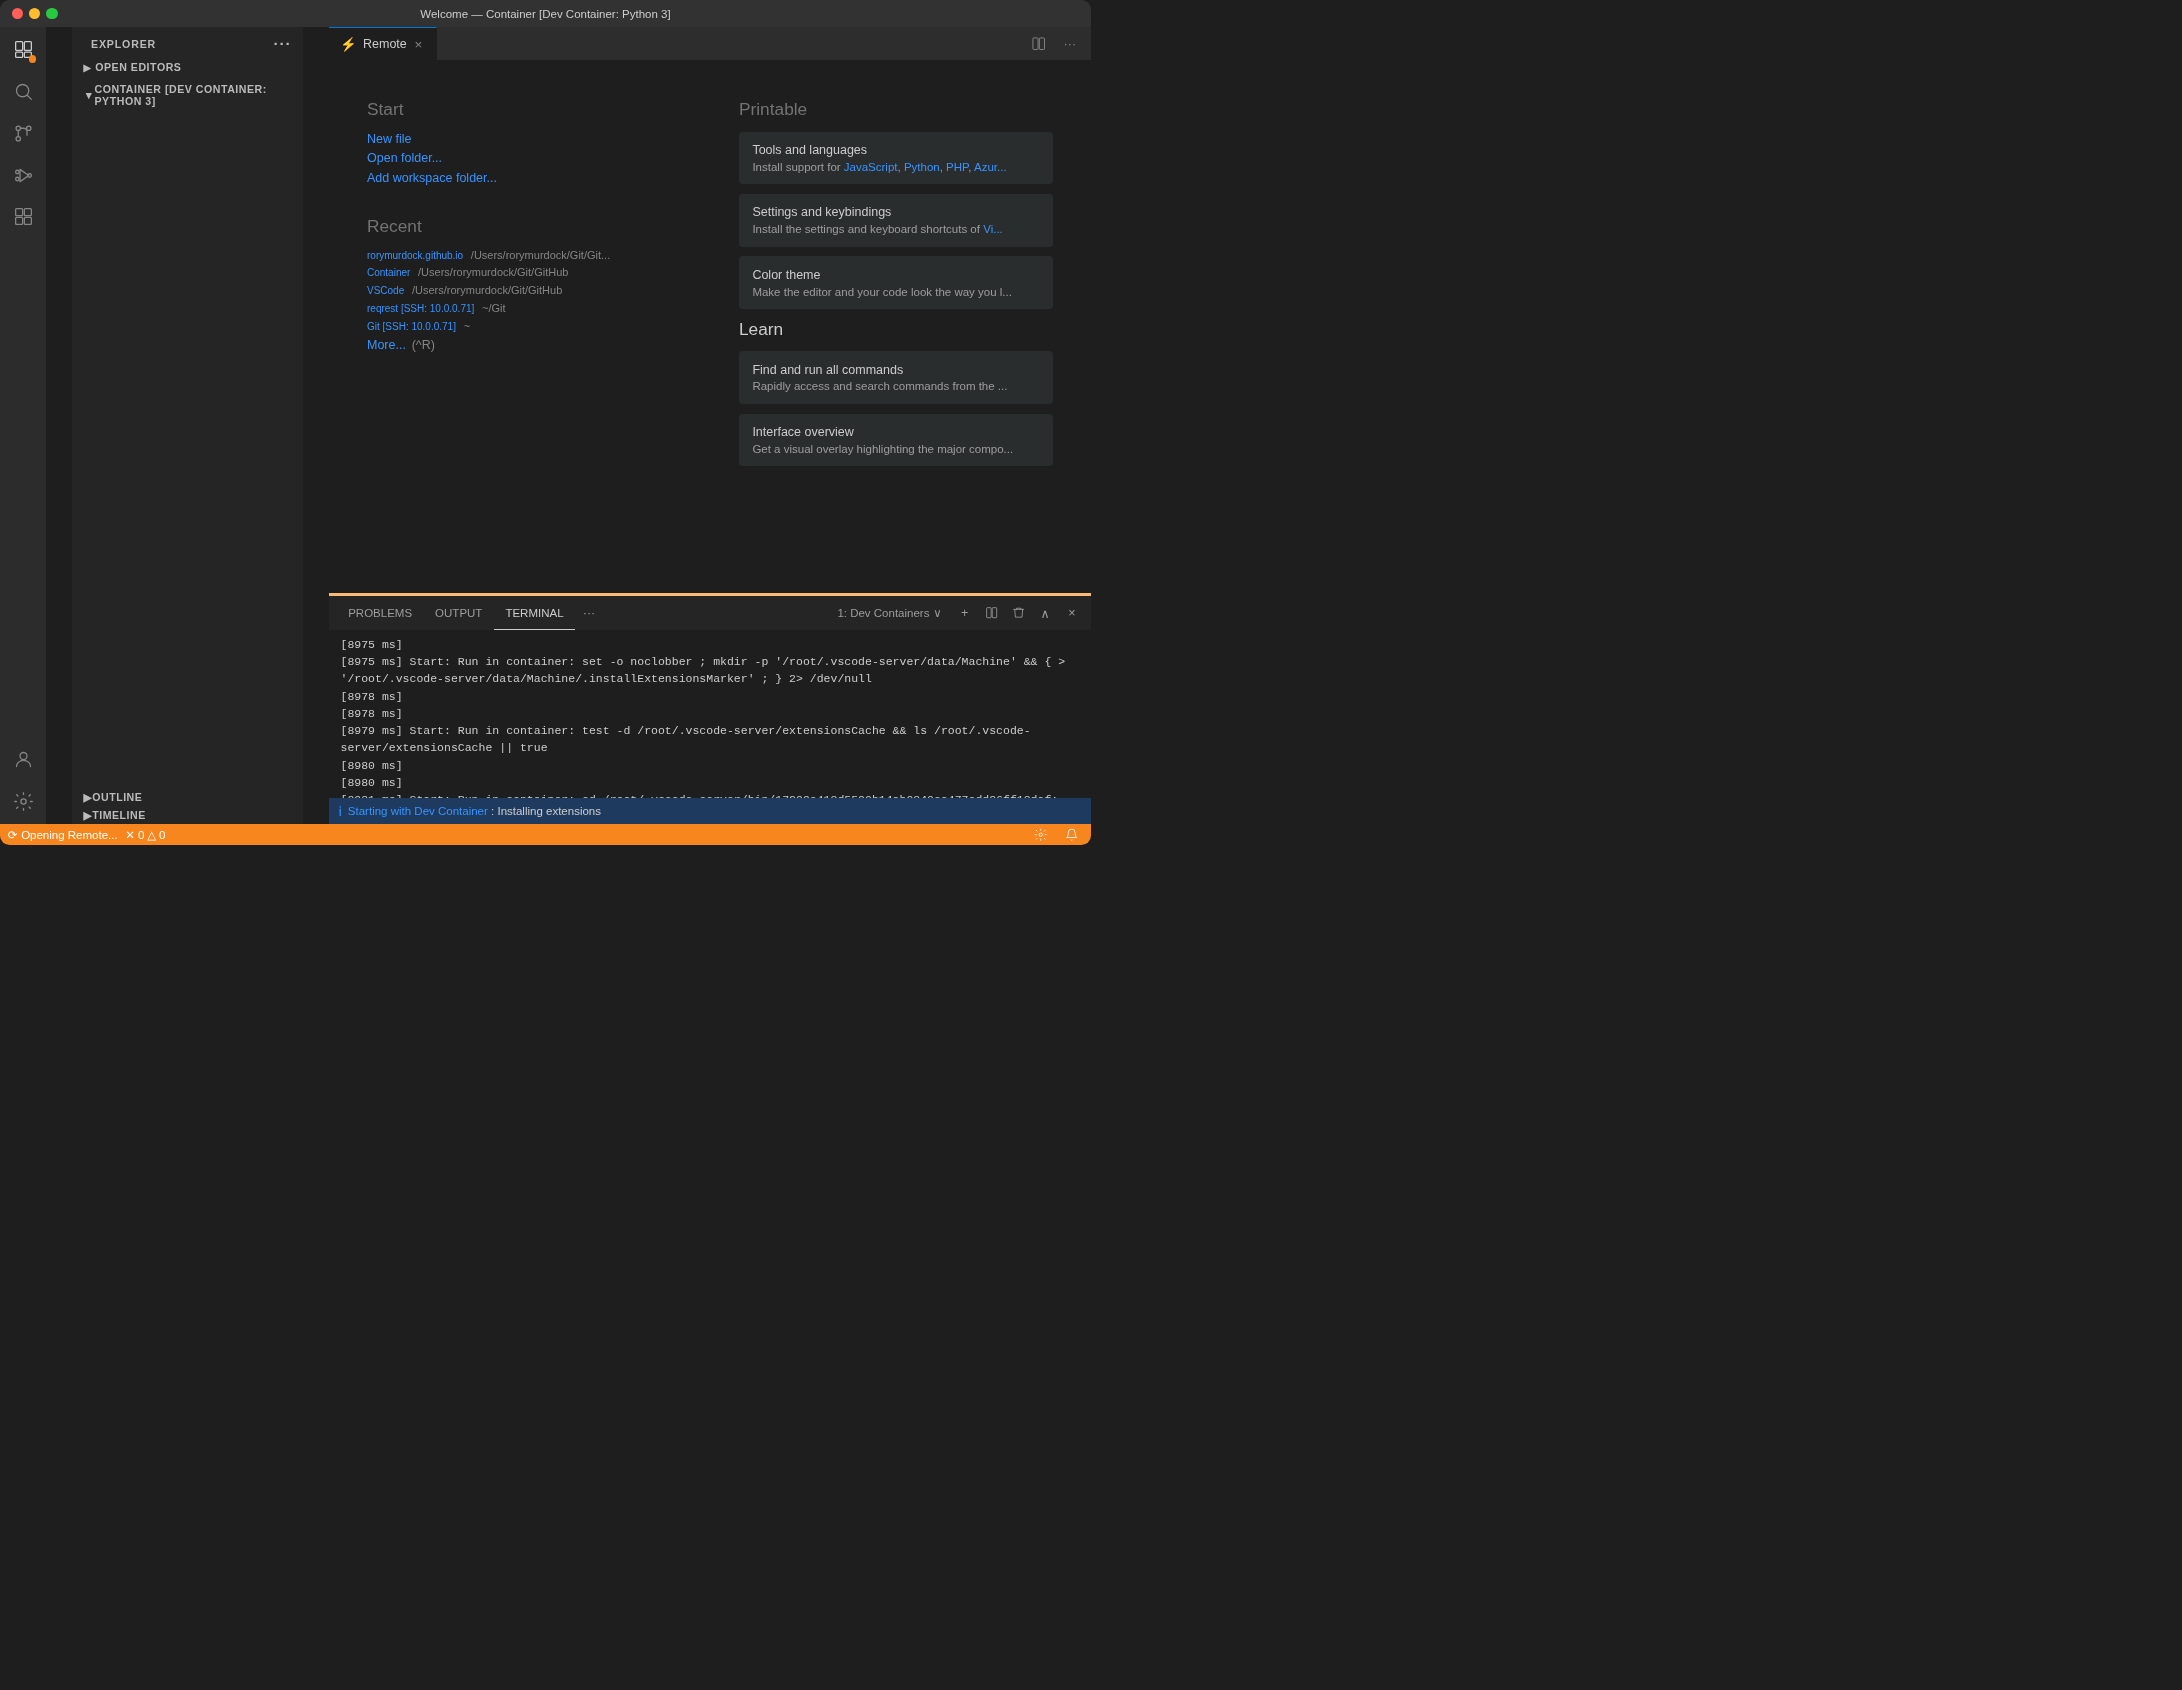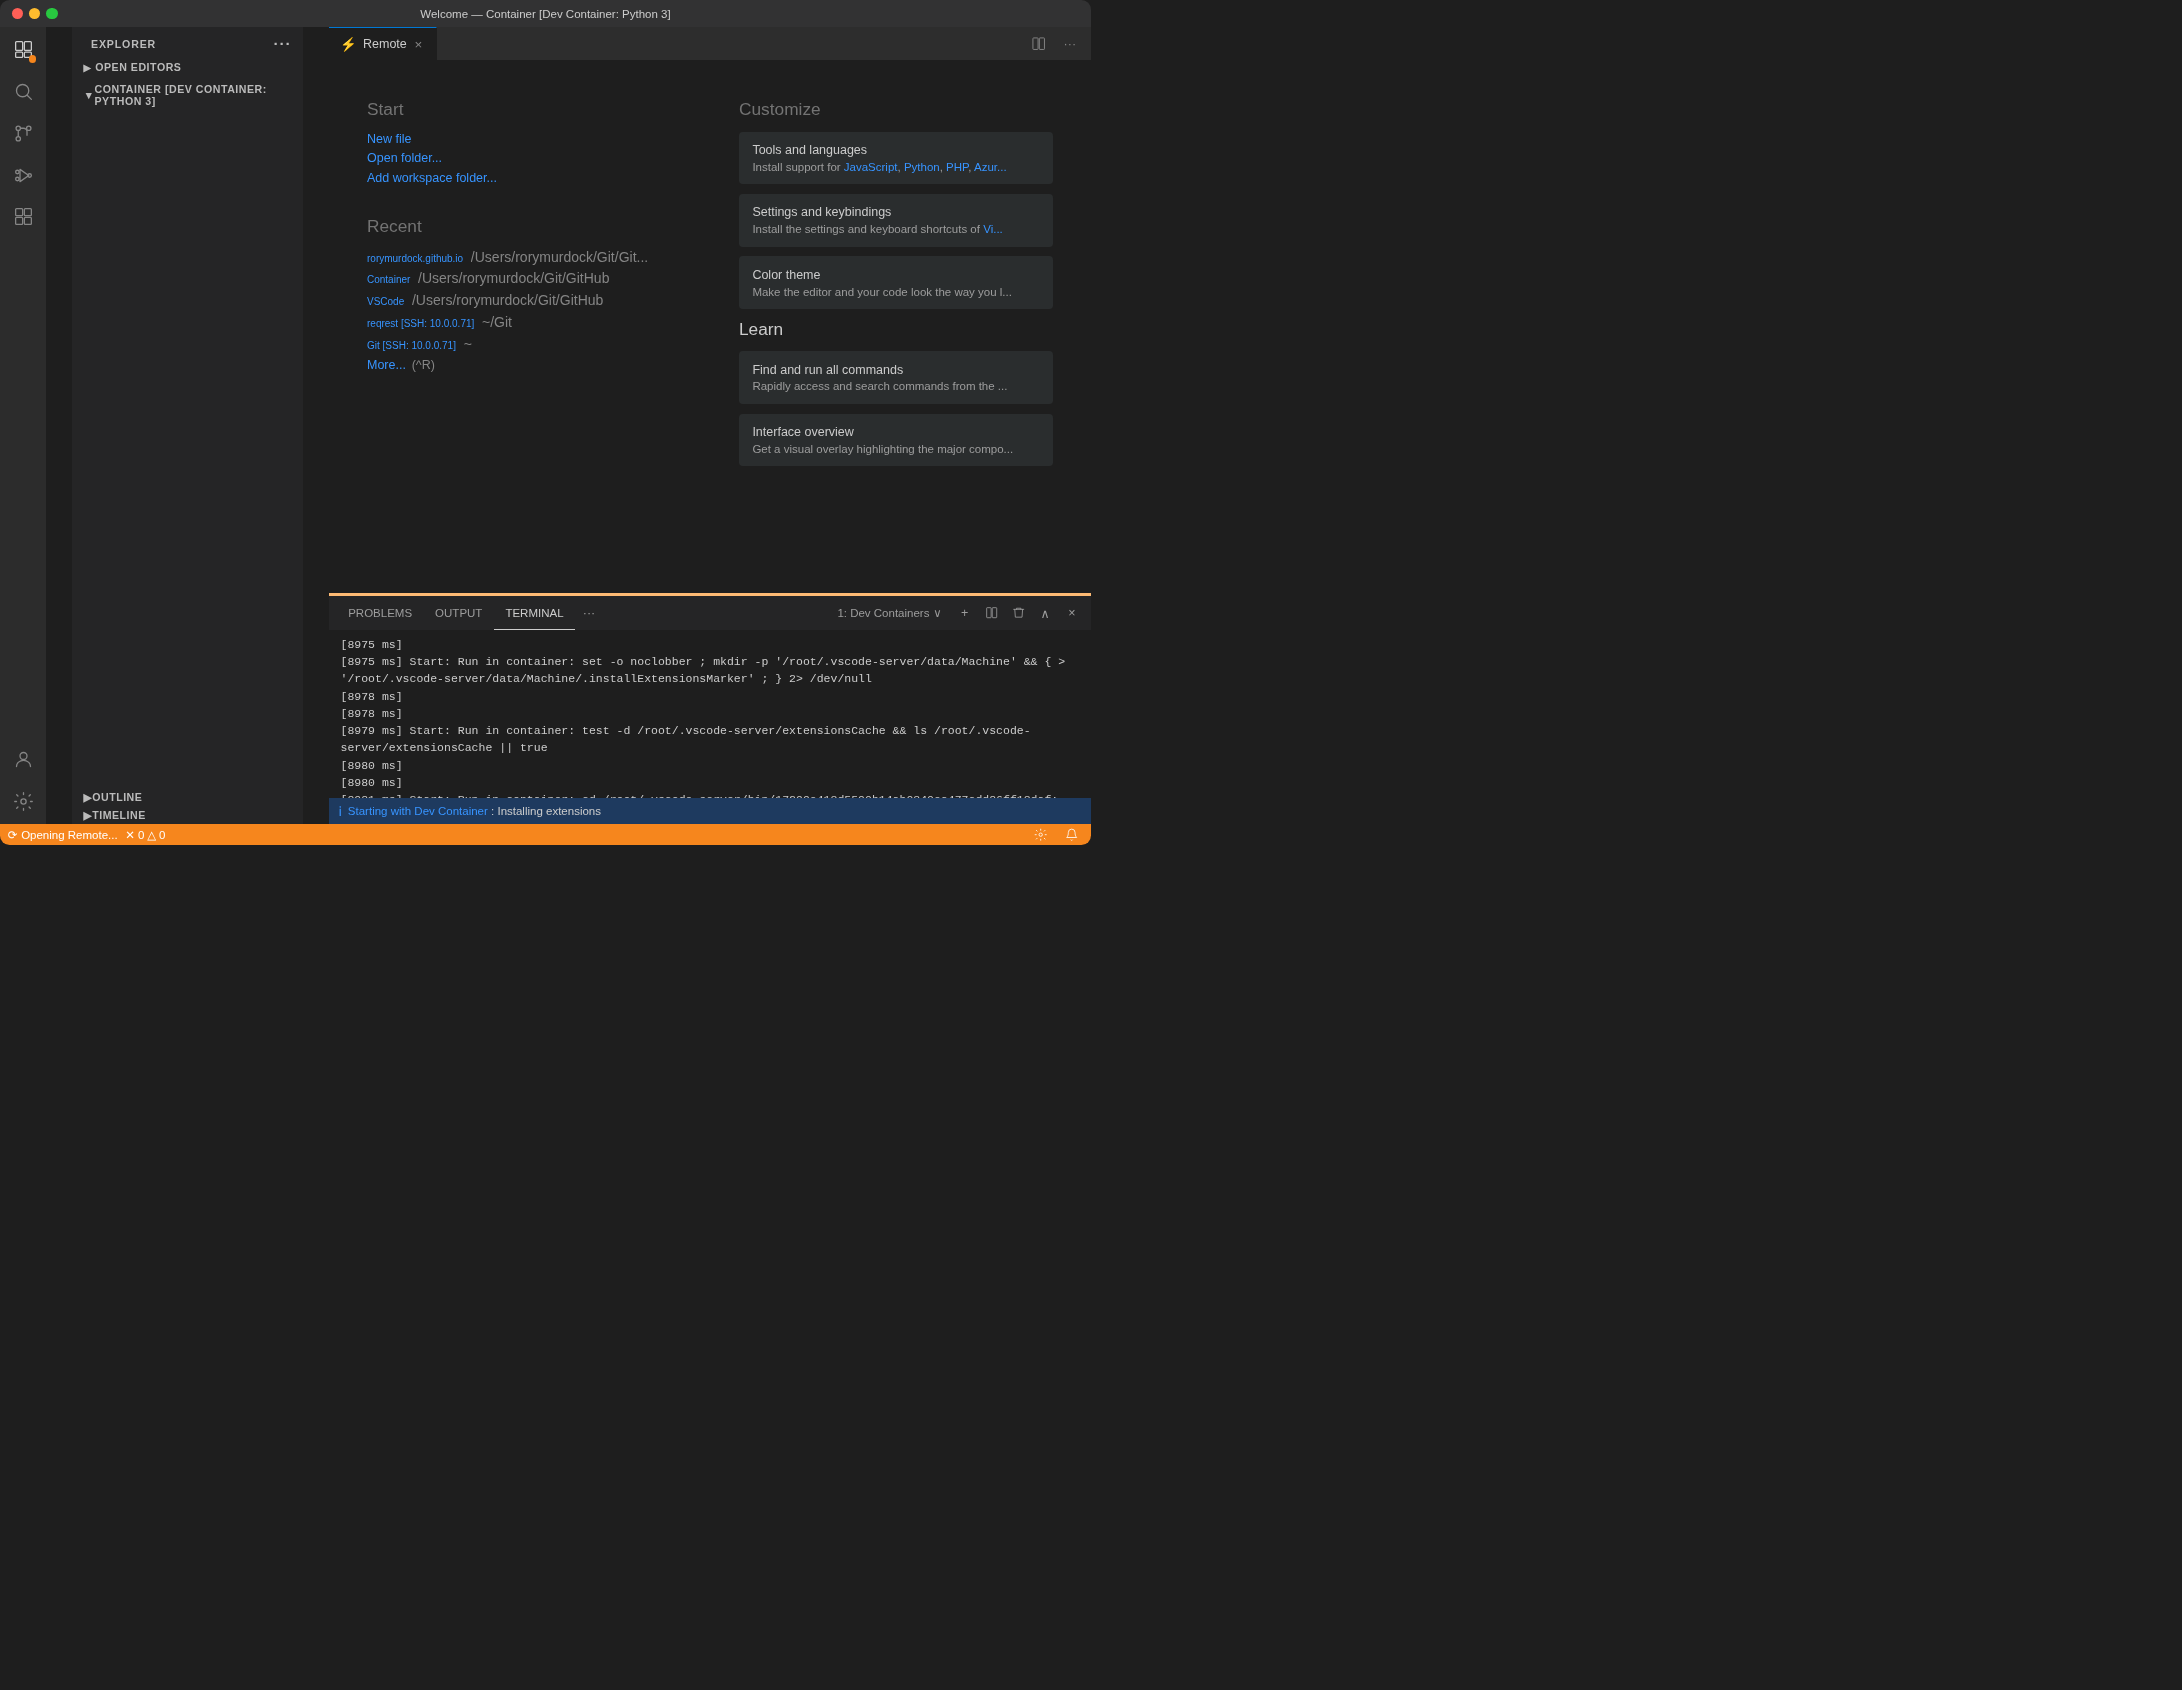--- a/index.html
+++ b/index.html
@@ -294,21 +294,21 @@
       gap: 7.7px;
       margin-bottom: 5.8px;
     }
     .recent-item-name {
       color: #3794ff;
       cursor: pointer;
       font-size: 10px;
     }
     .recent-item-path {
       color: #858585;
-      font-size: 14px;
+      font-size: 11px;
       white-space: nowrap;
       overflow: hidden;
       text-overflow: ellipsis;
       max-width: 192px;
     }
 
     
     .learn-section-title {
       font-size: 17.3px;
       font-weight: 400;
@@ -602,21 +602,21 @@
             </div>
             <div style="display:flex; gap:5.8px; margin-top:5.8px;">
               <a class="welcome-link" style="margin-bottom:0;">More...</a>
               <span style="color:#858585; font-size:12.5px;">(^R)</span>
             </div>
           </div>
 
         </div>
 
         <div class="welcome-right">
-          <div class="welcome-section-title">Customize</div>
+          <div class="welcome-section-title">Printable</div>
 
           <div class="customize-card">
             <div class="customize-card-title">Tools and languages</div>
             <div class="customize-card-desc">
               Install support for <span class="highlight">JavaScript</span>, <span class="highlight">Python</span>, <span class="highlight">PHP</span>, <span class="highlight">Azur...</span>
             </div>
           </div>
 
           <div class="customize-card">
             <div class="customize-card-title">Settings and keybindings</div>

